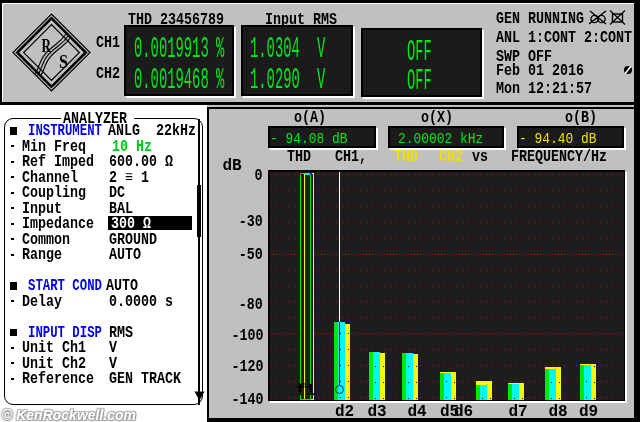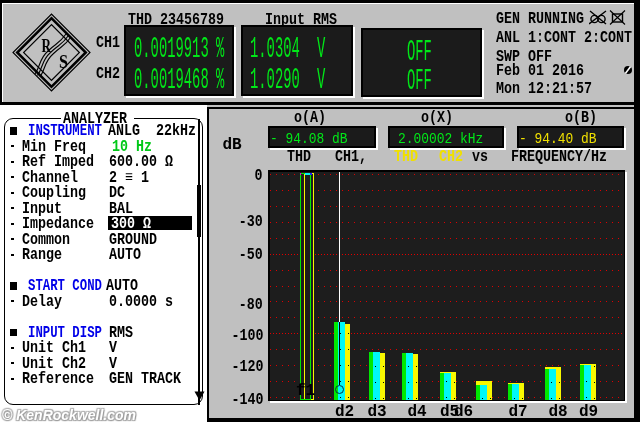--- a/index.html
+++ b/index.html
@@ -162,21 +162,21 @@
 <div class="bf" style="left:421px;top:108.7px;">o(X)</div>
 <div class="bf" style="left:565px;top:108.7px;">o(B)</div>
 
 <div class="dbox" style="left:268px;top:126px;width:103.5px;height:17.5px;"></div>
 <div class="dv2" style="left:269.5px;top:132px;">- 94.08 dB</div>
 <div class="dbox" style="left:388px;top:126px;width:112px;height:17.5px;"></div>
 <div class="dv2" style="left:398px;top:132px;">2.00002 kHz</div>
 <div class="dbox" style="left:517px;top:126px;width:103px;height:17.5px;"></div>
 <div class="dv2" style="left:518.5px;top:132px;color:#f0e000;">- 94.40 dB</div>
 
-<div class="bfx" style="left:222.5px;top:136px;text-align:right;">dB</div>
+<div class="bfx" style="left:222.5px;top:157px;text-align:right;">dB</div>
 <div class="bf" style="left:287px;top:147.7px;">THD</div>
 <div class="bf" style="left:335px;top:147.7px;">CH1,</div>
 <div class="bf" style="left:394px;top:147.7px;color:#f0e000;">THD</div>
 <div class="bf" style="left:439px;top:147.7px;color:#f0e000;">CH2</div>
 <div class="bf" style="left:472px;top:147.7px;">vs</div>
 <div class="bf" style="left:511px;top:147.7px;">FREQUENCY/Hz</div>
 
 <div class="bfr" style="right:377px;top:166.7px;">0</div>
 <div class="bfr" style="right:377px;top:212.4px;">-30</div>
 <div class="bfr" style="right:377px;top:246.2px;">-50</div>

